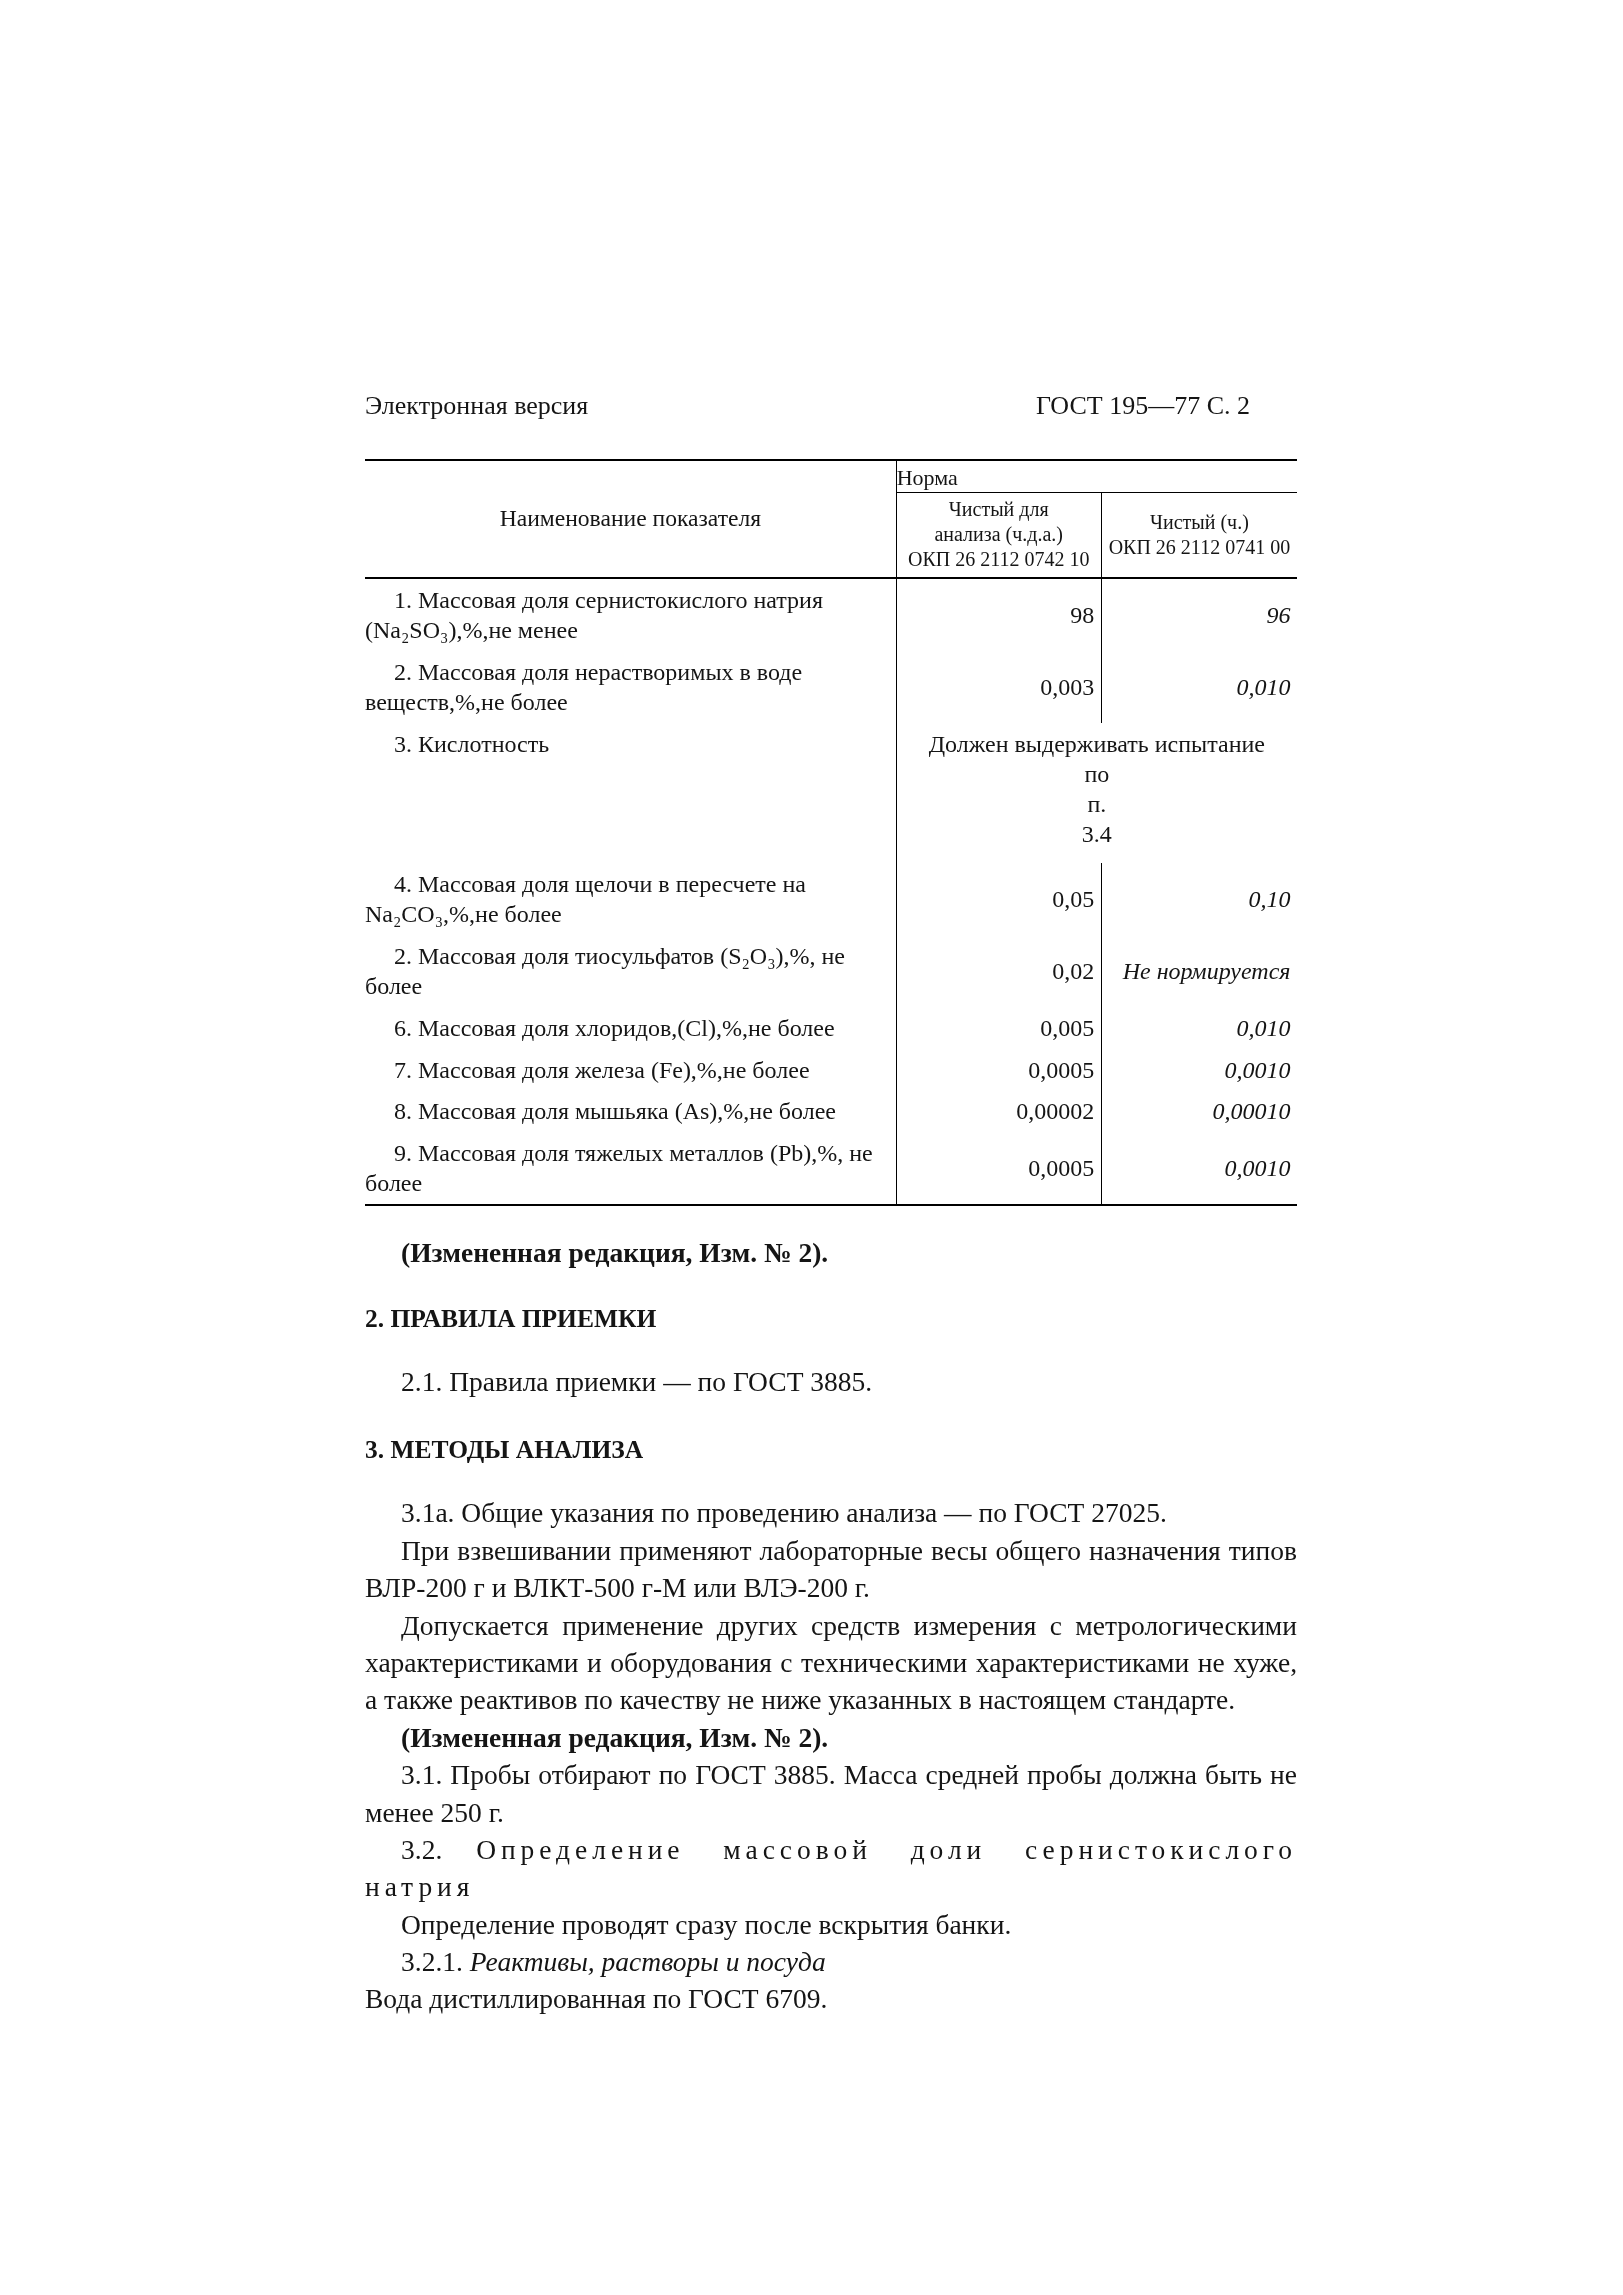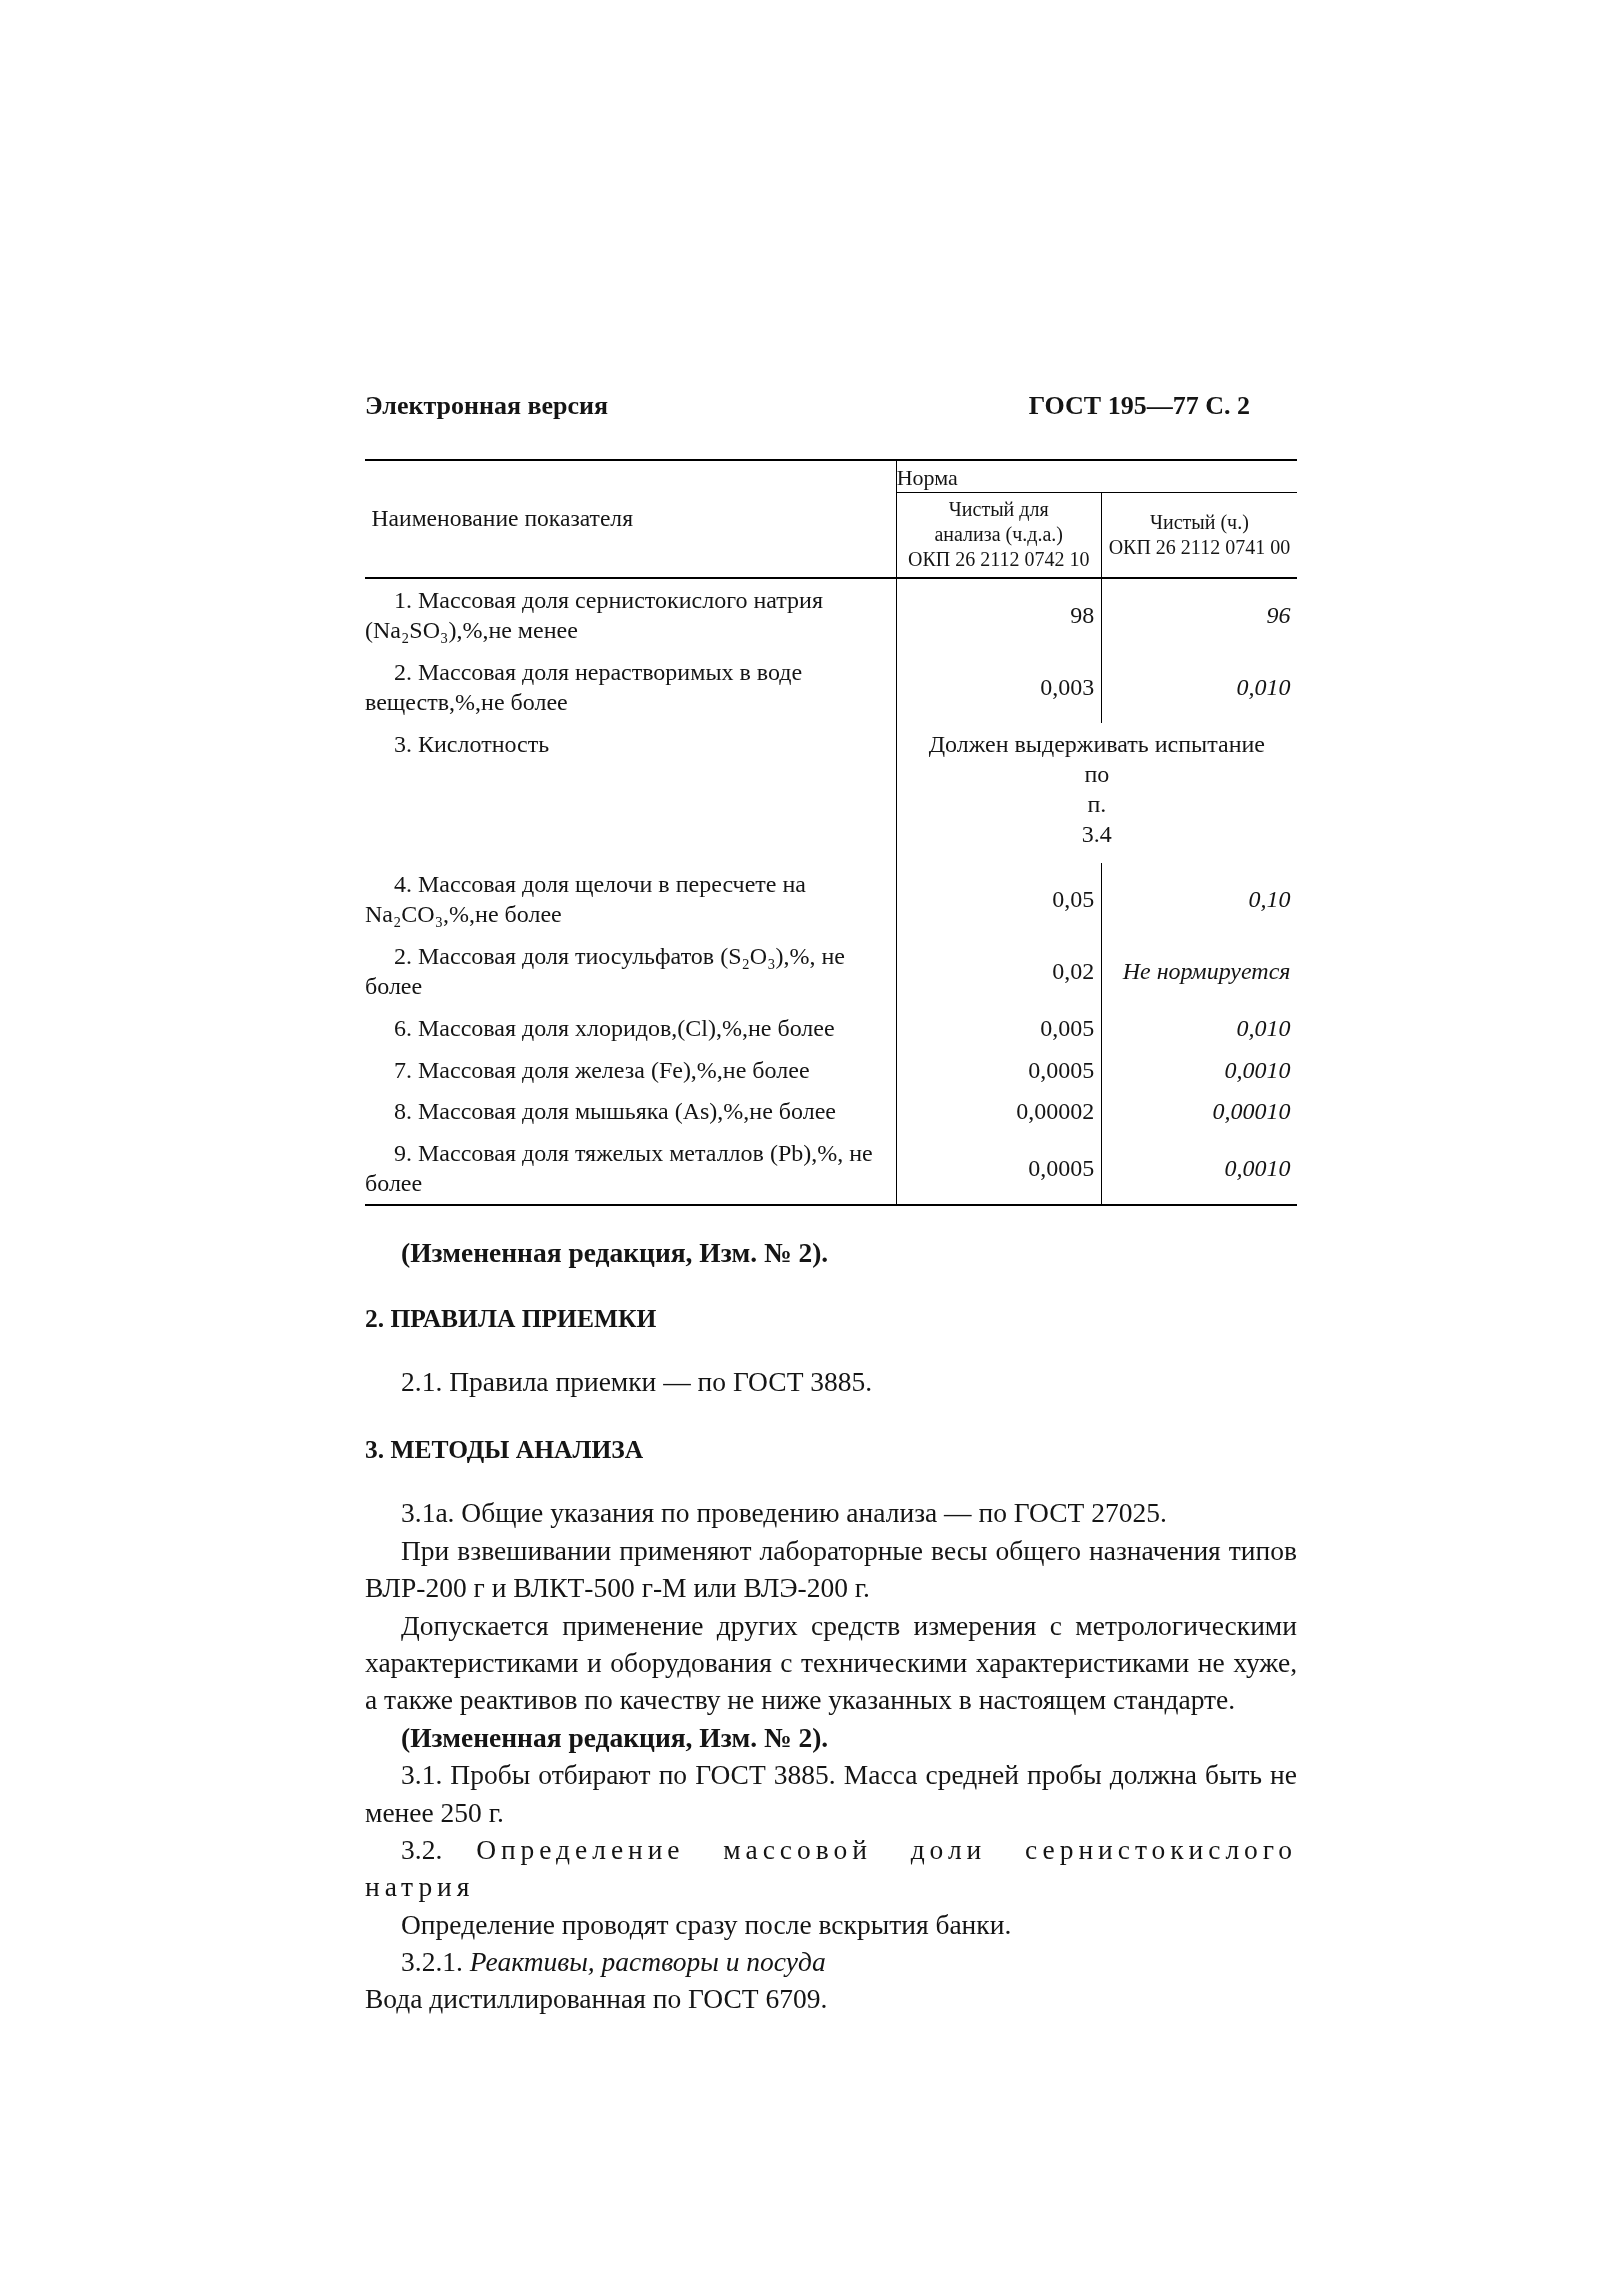--- a/index.html
+++ b/index.html
@@ -16,21 +16,21 @@
     left: 365px;
     top: 391px;
     width: 932px;
   }
 
   
   .page-header {
     display: flex;
     justify-content: space-between;
     align-items: baseline;
-    font-weight: bold;
+    font-weight: normal;
     font-size: 26px;
     gap: 8px;
   }
   .page-header .right { padding-right: 47px; }
 
   
   table.spec {
     width: 100%;
     border-collapse: collapse;
     margin-top: 38px;
@@ -38,20 +38,21 @@
     border-bottom: 2.6px solid #000;
   }
   table.spec td {
     font-size: 24px;
     line-height: 1.25;
     padding: 5.9px 6.5px;
   }
   .cell-namehdr {
     border-right: 1.3px solid #000;
     border-bottom: 2px solid #000;
+    text-align: center;
     vertical-align: middle;
     font-size: 23.6px !important;
   }
   .cell-norma {
     text-align: left;
     border-bottom: 1.3px solid #000;
     font-size: 22px !important;
     padding: 2.6px 0 1.3px !important;
     font-family: Liberation Serif, serif;
   }

